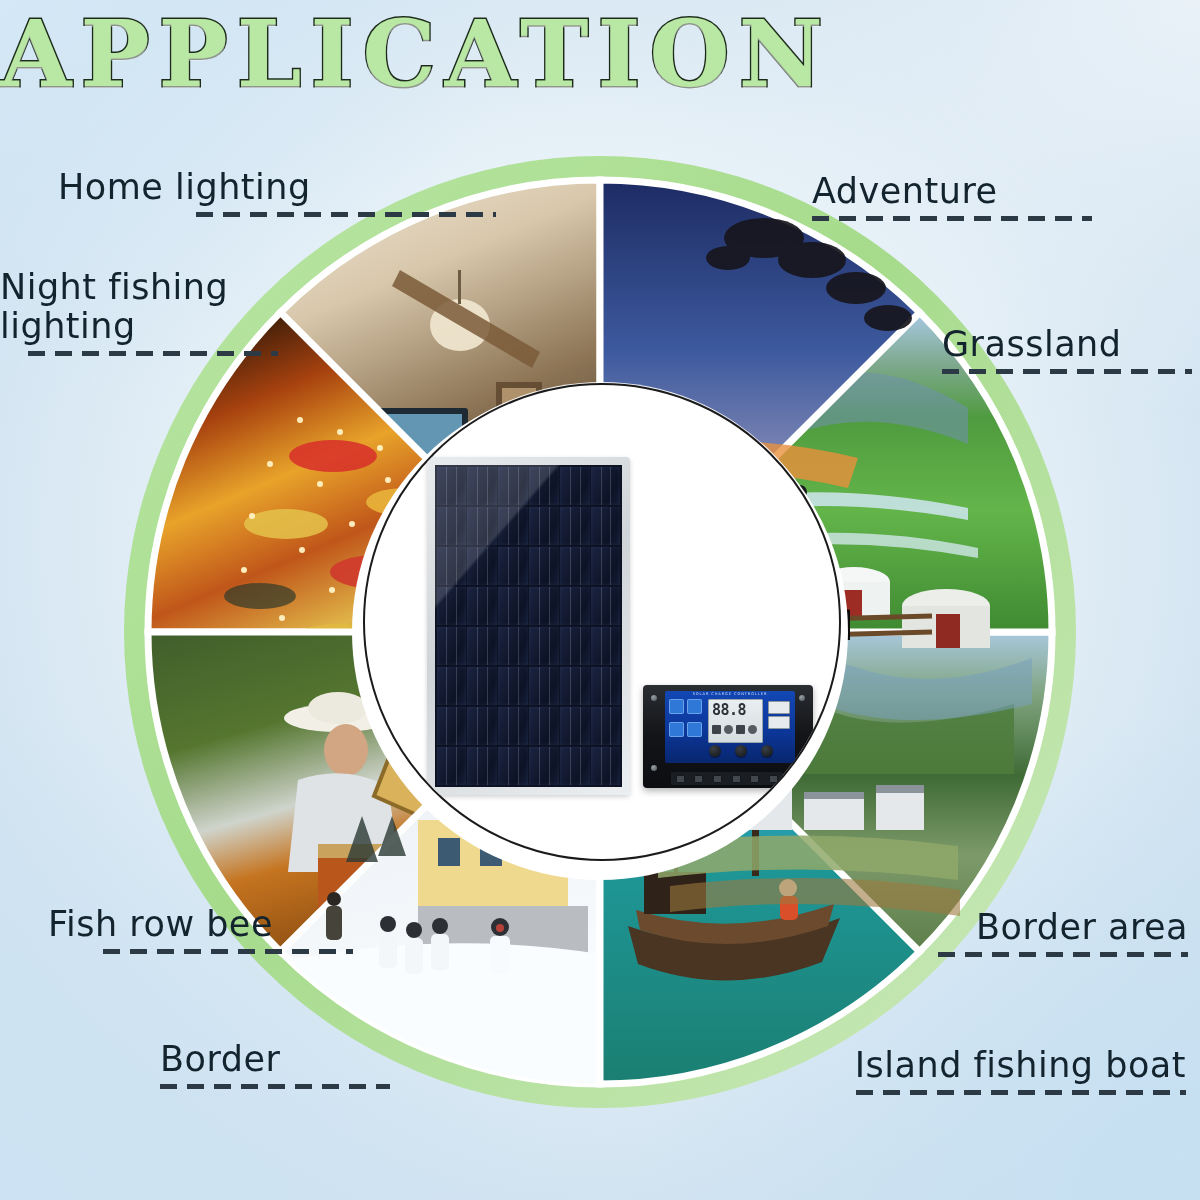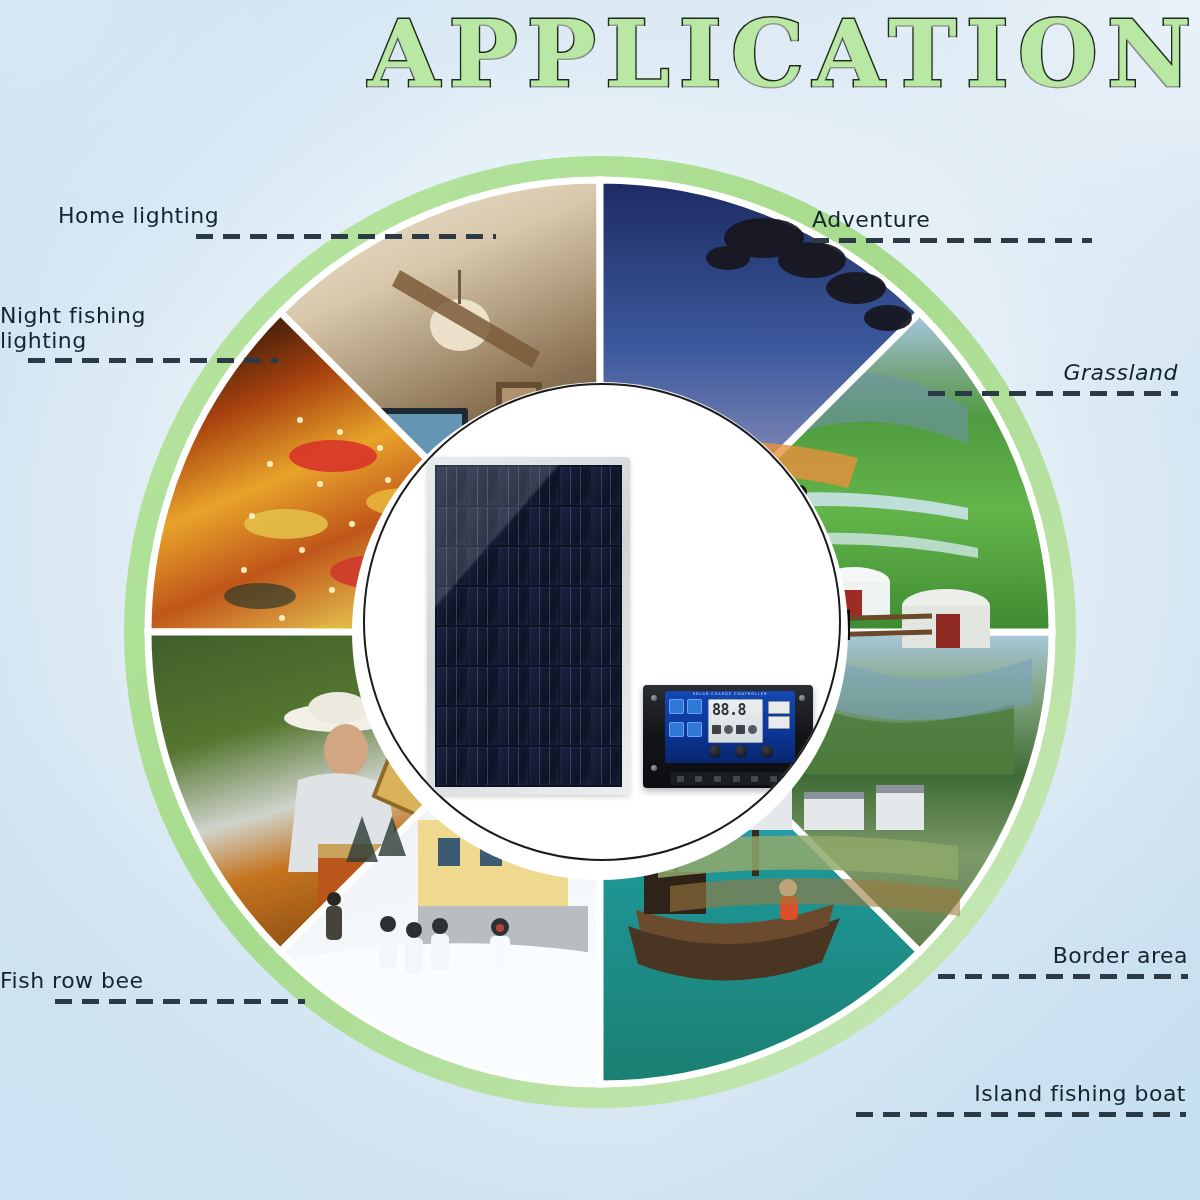--- a/index.html
+++ b/index.html
@@ -19,64 +19,63 @@
     background:radial-gradient(ellipse at 0% 0%, rgba(212,232,246,.95), rgba(212,232,246,0) 70%);}
   .tint-tr{right:0;top:0;width:520px;height:420px;
     background:radial-gradient(ellipse at 100% 0%, rgba(236,243,249,.95), rgba(236,243,249,0) 70%);}
   .tint-bl{left:0;bottom:0;width:560px;height:480px;
     background:radial-gradient(ellipse at 0% 100%, rgba(205,227,243,.95), rgba(205,227,243,0) 72%);}
   .tint-br{right:0;bottom:0;width:560px;height:480px;
     background:radial-gradient(ellipse at 100% 100%, rgba(198,224,242,.95), rgba(198,224,242,0) 72%);}
 
   
   #title{
-    position:absolute;left:0;top:6px;width:1200px;text-align:right;
+    position:absolute;left:0;top:6px;width:1200px;text-align:left;
     font-family:"DejaVu Serif","Liberation Serif",serif;
     font-size:92px;font-weight:700;letter-spacing:9px;
     color:#b9e8a4;
     -webkit-text-stroke:3px #1d2b1a;
     paint-order:stroke fill;
     text-shadow:0 2px 0 rgba(255,255,255,.5);
     line-height:1.05;
   }
 
   
   #wheel{position:absolute;left:88px;top:120px;width:1024px;height:1024px;}
   #wheel svg{display:block;width:1024px;height:1024px;}
 
   
   .lab{
     position:absolute;
     color:#13242e;
-    font-size:22px;
+    font-size:35px;
     font-weight:400;
     letter-spacing:.5px;
     white-space:nowrap;
     line-height:1.12;
-    margin-top:36px;
   }
   .lab .dash{
     display:block;height:5px;margin-top:5px;
     background-image:repeating-linear-gradient(to right,
        #2b3a45 0px,#2b3a45 17px, rgba(0,0,0,0) 17px, rgba(0,0,0,0) 27px);
   }
   .lab.r{text-align:right;}
 
   #lab-home      {left:58px;  top:168px;}
   #lab-home .dash{width:300px;margin-left:138px;}
   #lab-night     {left:0px;   top:268px;}
   #lab-night .dash{width:250px;margin-left:28px;}
-  #lab-fish      {left:0px;   top:933px;}
+  #lab-fish      {left:0px;   top:905px;padding-left:48px;}
   #lab-fish .dash{width:250px;margin-left:55px;}
   #lab-border    {left:160px; top:1040px;}
   #lab-border .dash{width:230px;margin-left:0px;}
 
   #lab-adv       {right:108px;top:172px;text-align:left;}
   #lab-adv .dash {width:280px;margin-left:auto;}
-  #lab-grass     {right:22px;  top:325px;text-align:right;font-style:italic;}
+  #lab-grass     {right:8px;  top:325px;text-align:left;}
   #lab-grass .dash{width:250px;margin-left:auto;}
   #lab-rural     {right:12px; top:908px;text-align:right;}
   #lab-rural .dash{width:250px;margin-left:auto;}
   #lab-island    {right:14px; top:1046px;text-align:right;}
   #lab-island .dash{width:330px;margin-left:auto;}
 
   
   #center{
     position:absolute;left:363px;top:383px;width:474px;height:474px;
     border-radius:50%;background:#fff;
@@ -594,20 +593,24 @@
     <span>Night fishing</span><br>
     <span>lighting</span>
     <span class="dash"></span>
   </div>
 
   <div class="lab" id="lab-fish">
     <span>Fish row bee</span>
     <span class="dash"></span>
   </div>
 
+  <div class="lab" id="lab-border">
+    <span>Border</span>
+    <span class="dash"></span>
+  </div>
 
   <div class="lab r" id="lab-adv">
     <span>Adventure</span>
     <span class="dash"></span>
   </div>
 
   <div class="lab r" id="lab-grass">
     <span>Grassland</span>
     <span class="dash"></span>
   </div>

